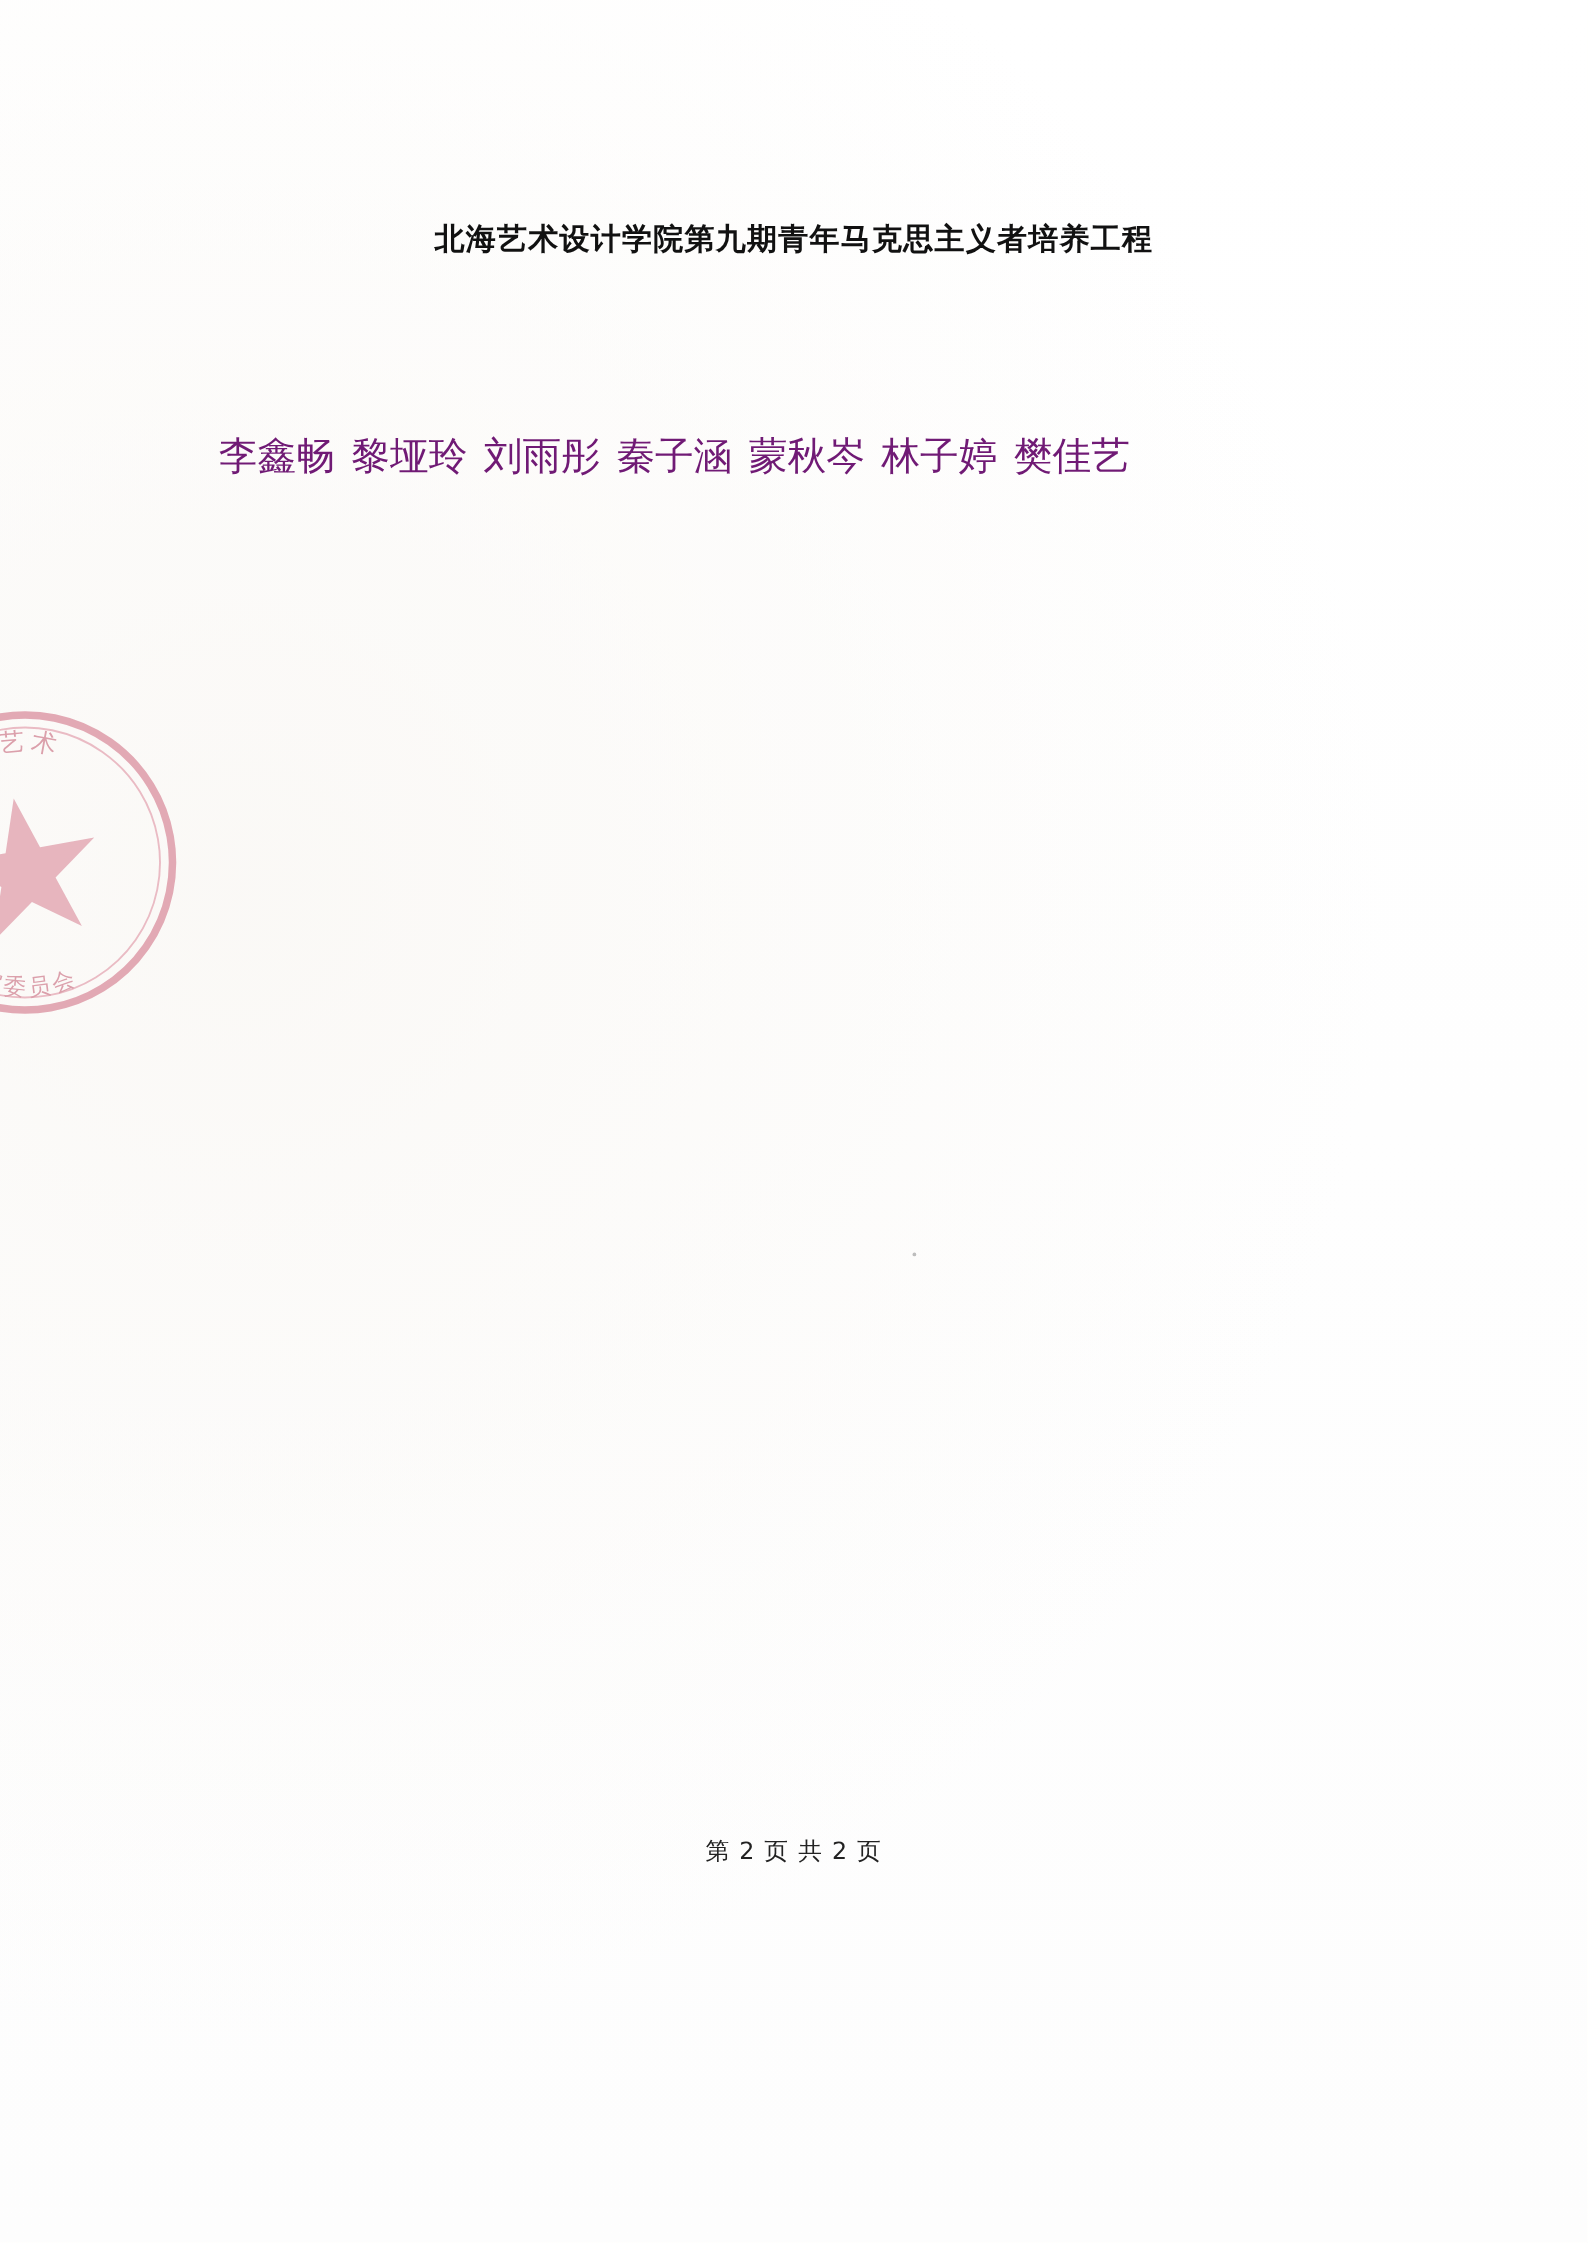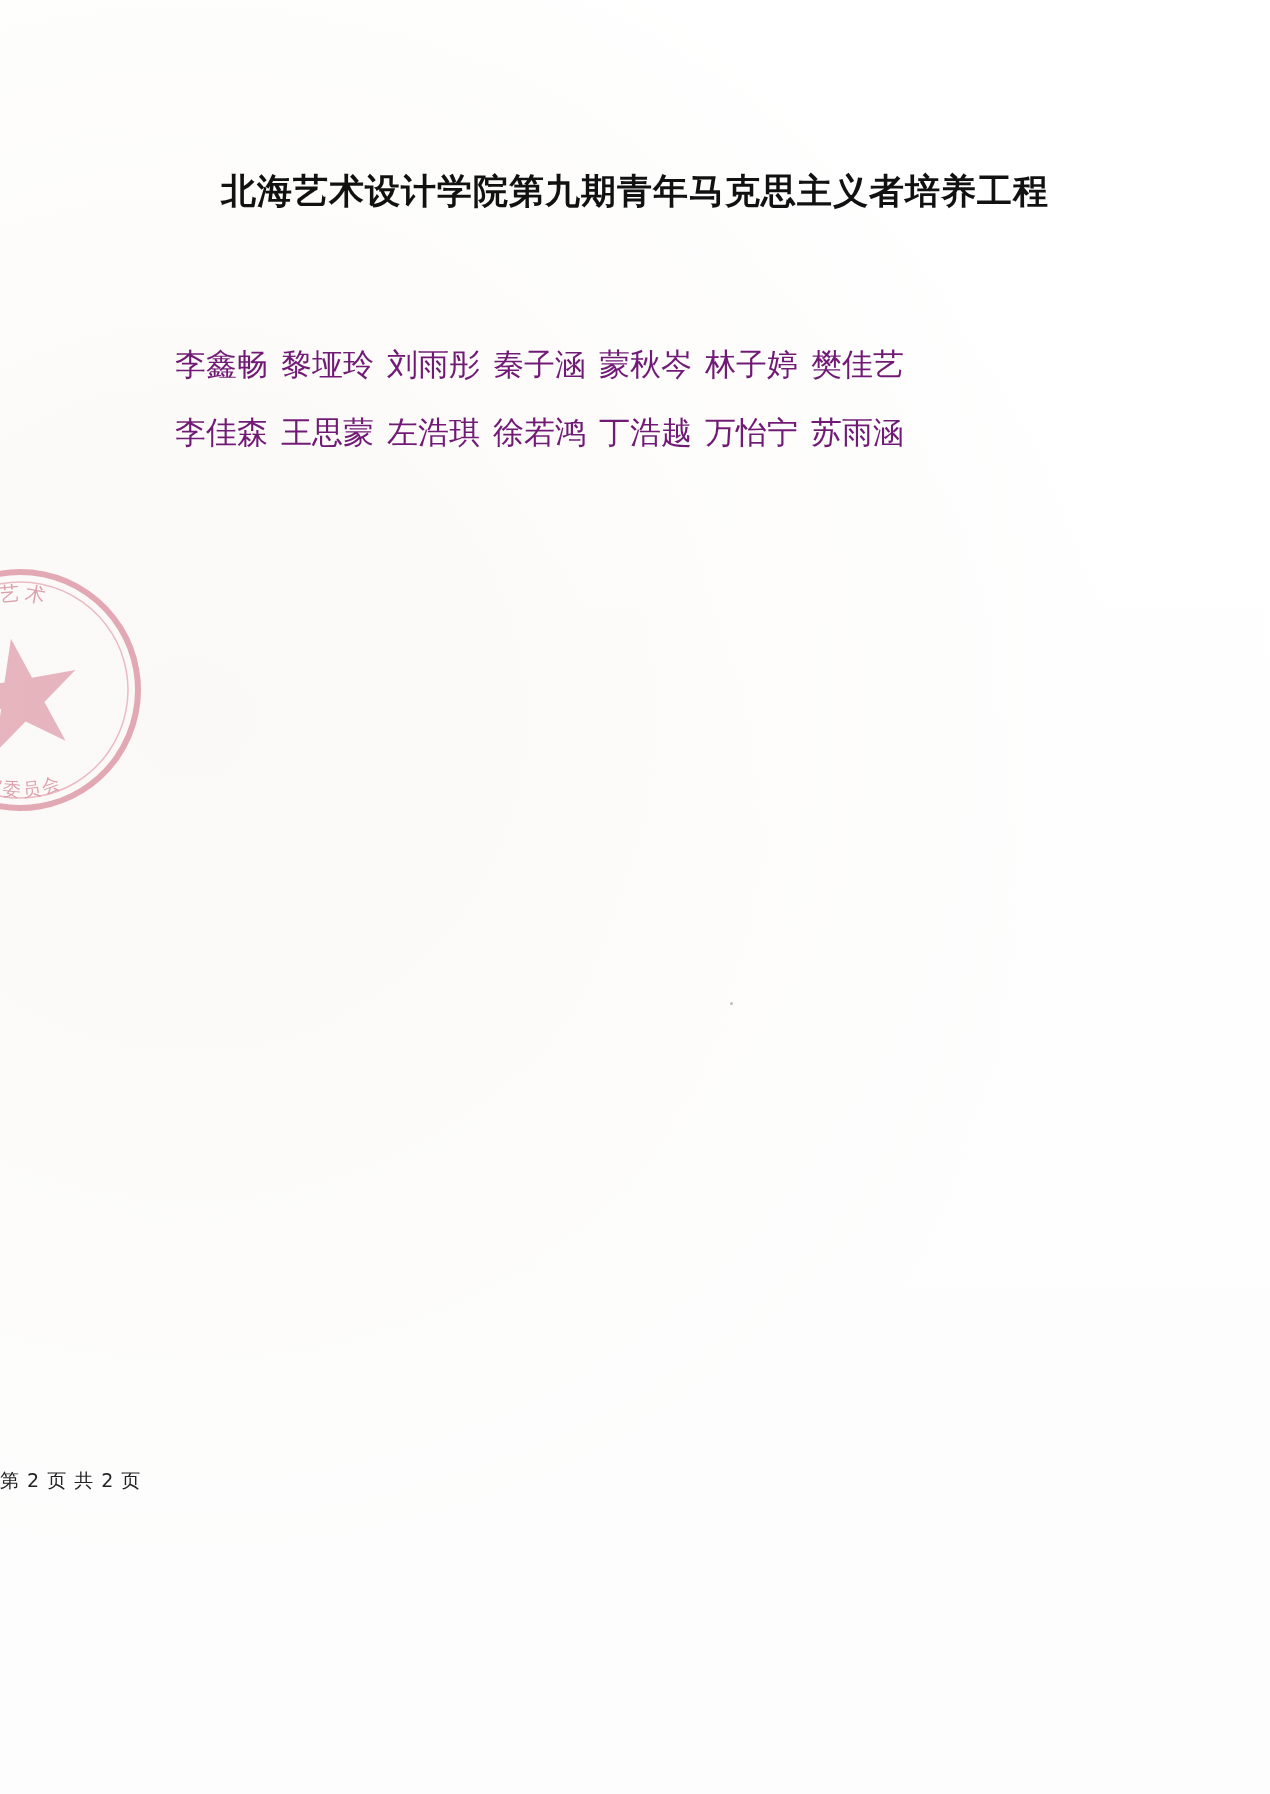--- a/index.html
+++ b/index.html
@@ -35,21 +35,21 @@
   .title-block {
     position: absolute;
     top: 160px;
     left: 0;
     width: 100%;
     text-align: center;
   }
   .title-line {
     font-family: "DejaVu Sans", "Liberation Sans", sans-serif;
     font-weight: 700;
-    font-size: 35px;
+    font-size: 24px;
     letter-spacing: 1px;
     color: #111;
     line-height: 62px;
   }
 
   .names-block {
     position: absolute;
     top: 310px;
     left: 175px;
     width: 930px;
@@ -83,20 +83,21 @@
     height: 260px;
     pointer-events: none;
   }
   .seal svg { display: block; }
 
   .footer {
     position: absolute;
     bottom: 0;
     left: 0;
     width: 100%;
+    text-align: center;
     padding-bottom: 300px;
   }
   .footer-text {
     font-family: "DejaVu Sans", "Liberation Sans", sans-serif;
     font-size: 19px;
     color: #222;
     letter-spacing: 1px;
   }
 
   .speck {
@@ -123,29 +124,20 @@
       <div class="name-cell">李鑫畅</div>
       <div class="name-cell">黎垭玲</div>
       <div class="name-cell">刘雨彤</div>
       <div class="name-cell">秦子涵</div>
       <div class="name-cell">蒙秋岑</div>
       <div class="name-cell">林子婷</div>
       <div class="name-cell">樊佳艺</div>
     </div>
 
 
-    <div class="name-row">
-      <div class="name-cell">李佳森</div>
-      <div class="name-cell">王思蒙</div>
-      <div class="name-cell">左浩琪</div>
-      <div class="name-cell">徐若鸿</div>
-      <div class="name-cell">丁浩越</div>
-      <div class="name-cell">万怡宁</div>
-      <div class="name-cell">苏雨涵</div>
-    </div>
 
 
 
 
   </div>
 
   <div class="seal">
     <svg width="260" height="260" viewBox="0 0 260 260" xmlns="http://www.w3.org/2000/svg">
       <g transform="rotate(-10 130 130)" opacity="0.72">
         <circle cx="130" cy="130" r="118" fill="none" stroke="#d98a9a" stroke-width="6"></circle>

